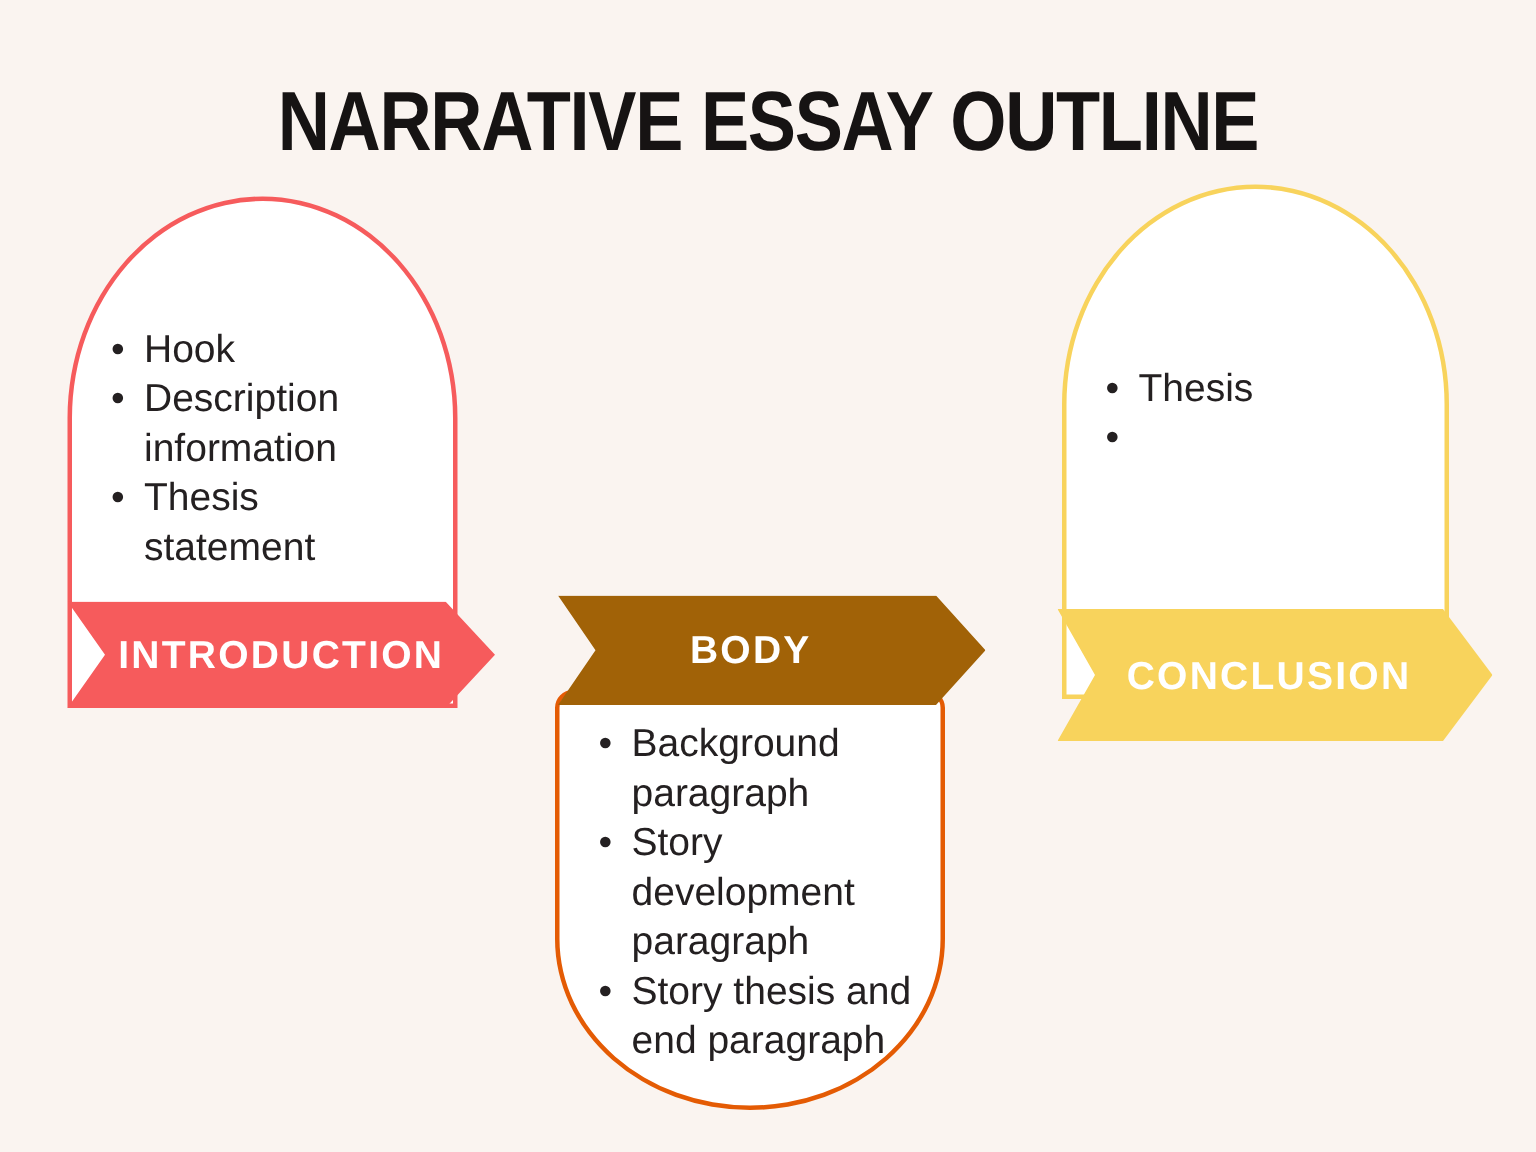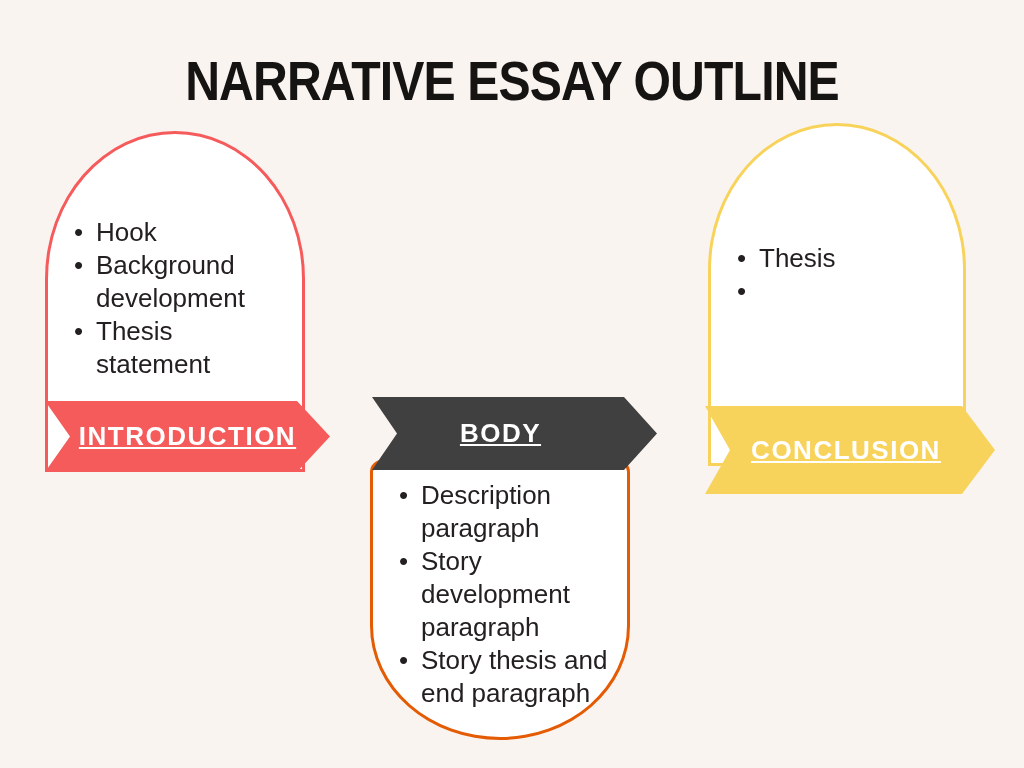--- a/index.html
+++ b/index.html
@@ -76,29 +76,28 @@
     z-index: 3;
     display: flex;
     align-items: center;
     justify-content: center;
     clip-path: polygon(0 0, calc(100% - 33px) 0, 100% 50%, calc(100% - 33px) 100%, 0 100%, 25px 50%);
     color: #ffffff;
     font-size: 26px;
     font-weight: bold;
     letter-spacing: 1.5px;
     white-space: nowrap;
-    text-decoration: underline;
   }
   .ribbon-intro {
     left: 45px; top: 401px; width: 285px; height: 71px;
     background: #F65B5C;
   }
   .ribbon-body {
     left: 372px; top: 397px; width: 285px; height: 73px;
-    background: #404040;
+    background: #a16207;
     padding-right: 28px;
   }
   .ribbon-conclusion {
     left: 705px; top: 406px; width: 290px; height: 88px;
     background: #F8D35C;
     padding-right: 8px;
   }
 </style>
 </head>
 <body>
@@ -108,37 +107,37 @@
   <div class="title">NARRATIVE ESSAY OUTLINE</div>
 
   <div class="arch dome-top arch-intro">
     <div class="bullet-list">
       <div class="li">
         <span class="dot">•</span>
         <span class="txt">Hook</span>
       </div>
       <div class="li">
         <span class="dot">•</span>
-        <span class="txt">Background development</span>
+        <span class="txt">Description information</span>
       </div>
       <div class="li">
         <span class="dot">•</span>
         <span class="txt">Thesis statement</span>
       </div>
     </div>
   </div>
   <div class="ribbon ribbon-intro">
     <span>INTRODUCTION</span>
   </div>
 
   <div class="arch dome-bottom arch-body">
     <div class="bullet-list">
       <div class="li">
         <span class="dot">•</span>
-        <span class="txt">Description paragraph</span>
+        <span class="txt">Background paragraph</span>
       </div>
       <div class="li">
         <span class="dot">•</span>
         <span class="txt">Story development paragraph</span>
       </div>
       <div class="li">
         <span class="dot">•</span>
         <span class="txt">Story thesis and end paragraph</span>
       </div>
     </div>

